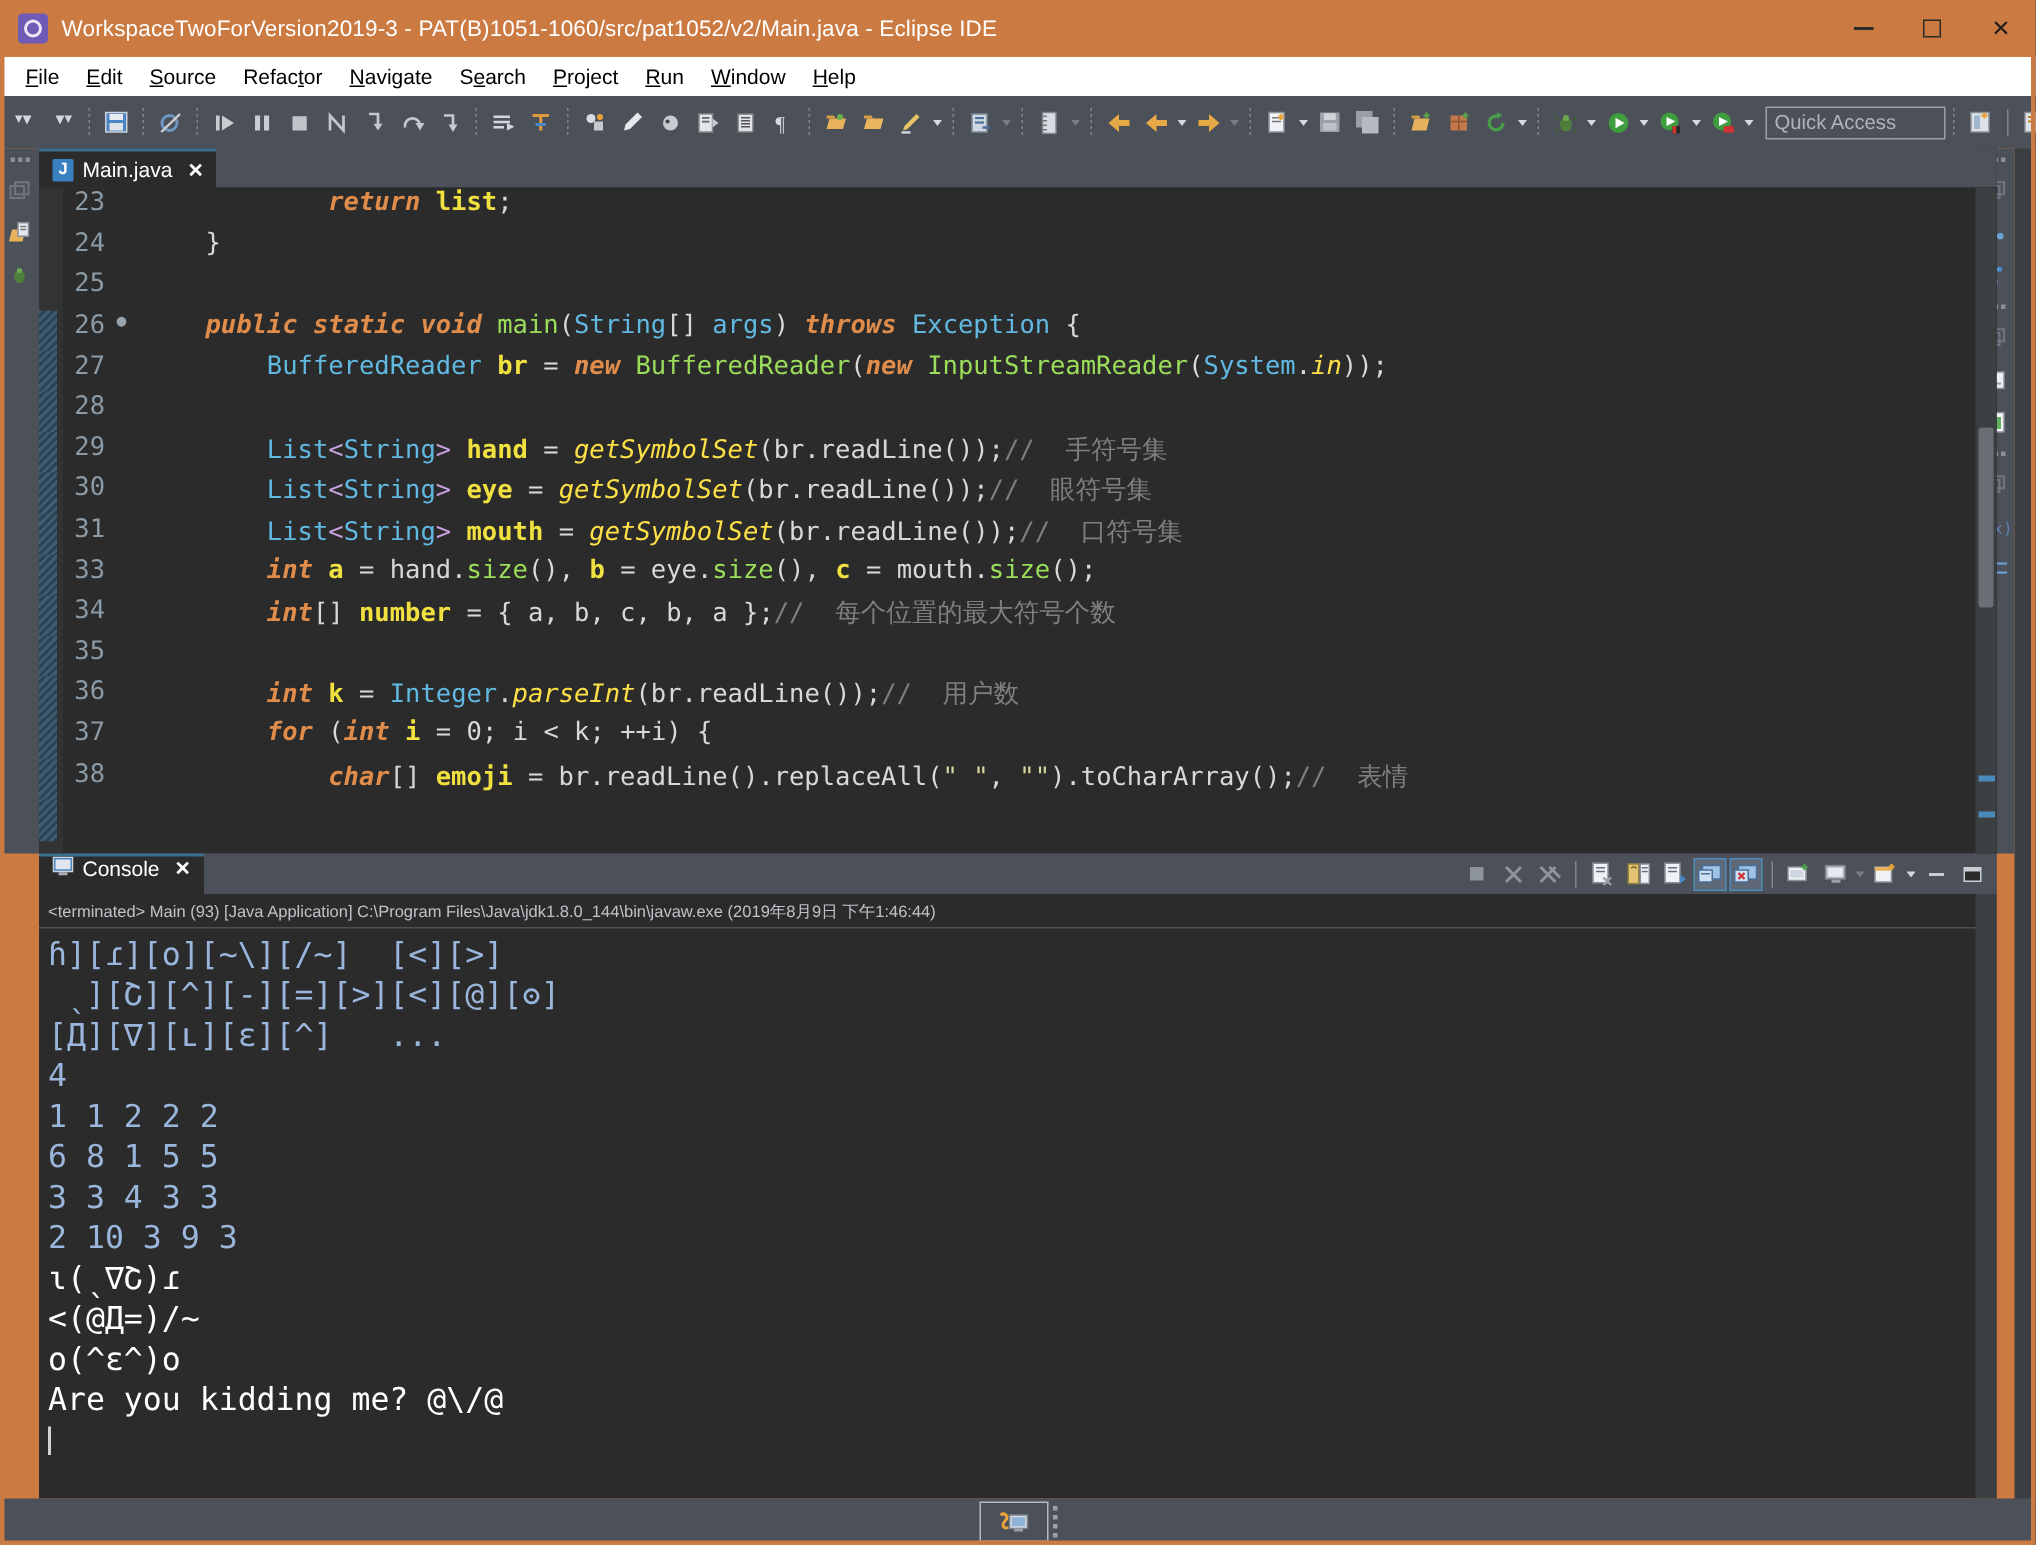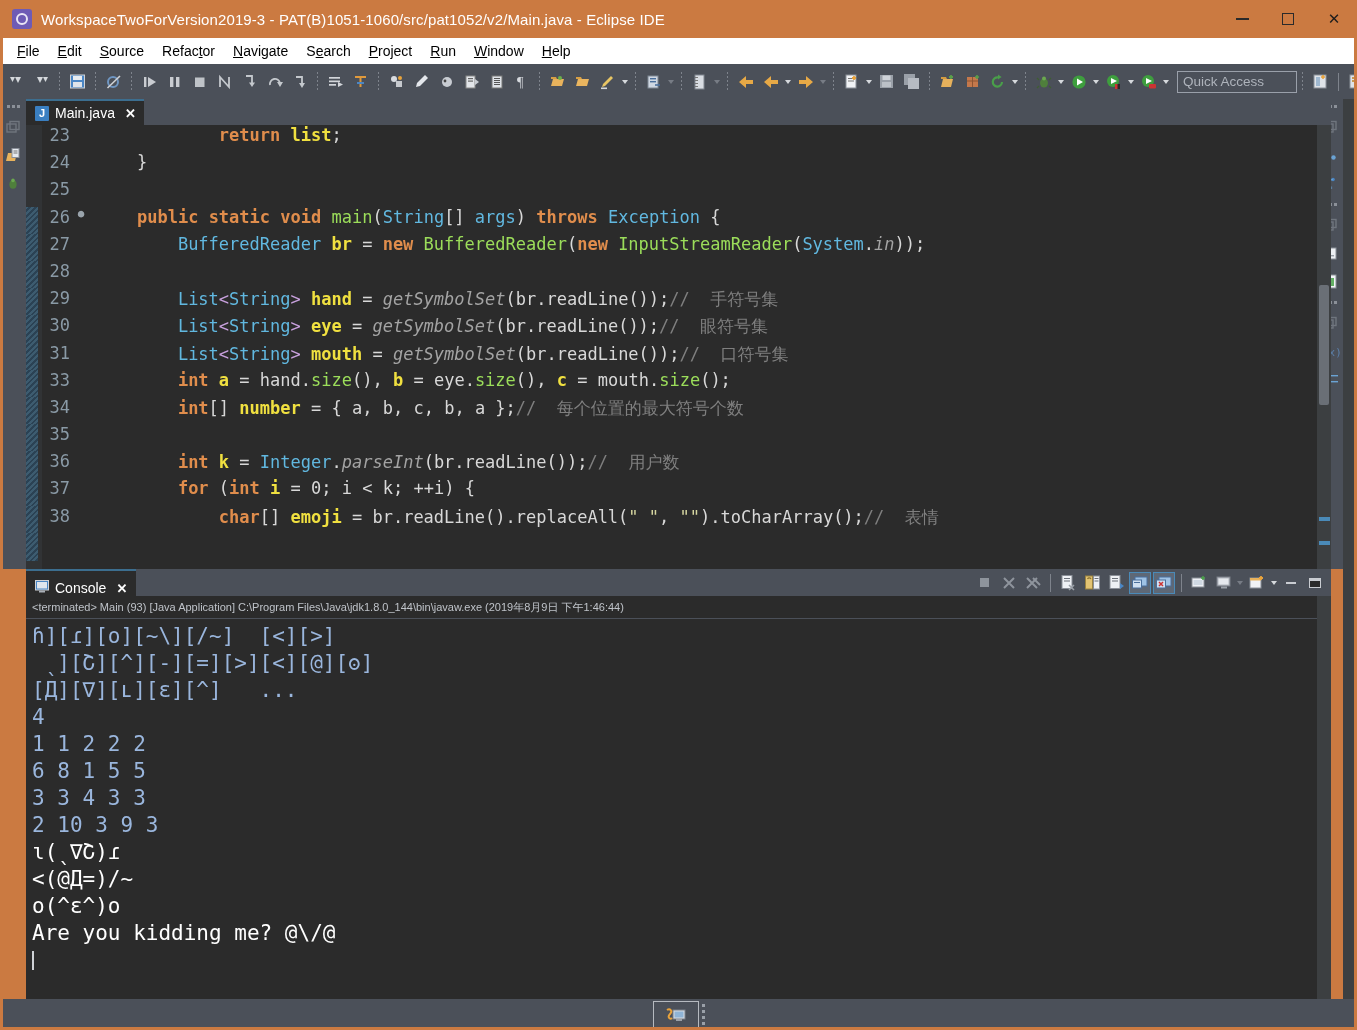--- a/index.html
+++ b/index.html
@@ -78,39 +78,39 @@
 
   .codearea{position:relative;height:444px;background:#2b2b2b;overflow:hidden;}
   .marker-col{position:absolute;left:0;top:0;width:16px;height:444px;background:#313335;}
   .gutter-sel{position:absolute;left:0;width:12px;height:28px;
     background:repeating-linear-gradient(135deg,#3d5c70 0 2px,#2b4254 2px 4px);}
   .code-lines{position:absolute;left:0;top:0;font-family:"DejaVu Sans Mono", monospace;font-size:17px;}
   .cl{height:27.2px;display:flex;align-items:flex-start;white-space:pre;}
   .ln{display:inline-block;width:44px;text-align:right;color:#8a9aa6;font-size:17px;padding-right:4px;flex:none;}
   .fold{display:inline-block;width:14px;text-align:center;color:#9aa4ac;font-size:11px;flex:none;}
   .codetext{padding-left:8px;}
-  .k{color:#e08d4c;font-weight:bold;}      
+  .k{color:#e08d4c;font-weight:bold;font-style:italic;}      
   .t{color:#61b8e0;}                        
   .t2{color:#9bdd5a;}                       
   .v{color:#f0e040;font-weight:bold;}       
   .m{color:#9bdd5a;}                        
-  .mi{color:#a3a3a3;font-style:italic;}     
+  .mi{color:#fde047;font-style:italic;}     
   .s{color:#c8a0dd;}                        
   .c{color:#7f7f7f;}                        
   .st{color:#d6d6a0;}                       
   .p{color:#d8d8d8;}
 
   .vscroll{position:absolute;right:0;top:0;width:14px;height:444px;background:#3c3f41;}
   .vthumb{position:absolute;right:2px;top:160px;width:10px;height:120px;background:#6a6f76;border-radius:2px;}
   .ovr{position:absolute;right:1px;width:11px;height:4px;background:#4a8ab8;}
 
   
   .console-wrap{position:absolute;left:26px;top:569px;width:1305px;height:430px;background:#2b2b2b;}
   .ctabstrip{height:27px;background:#4b5059;display:flex;align-items:center;position:relative;}
-  .ctab{height:27px;background:#2b2b2b;display:flex;align-items:flex-end;padding:0 9px;gap:6px;
+  .ctab{height:27px;background:#2b2b2b;display:flex;align-items:flex-start;padding:0 9px;gap:6px;
         border-top:2px solid #3c6e8f;box-sizing:border-box;}
   .ctab-label{font-size:14px;color:#fff;}
   .ctools{position:absolute;right:0;top:0;height:27px;display:flex;align-items:center;padding-right:4px;}
   .ct{width:22px;height:22px;display:flex;align-items:center;justify-content:center;margin:0 1px;flex:none;}
   .ct.active{background:#5e6876;border:1px solid #4a8ab8;box-sizing:border-box;}
   .csep{width:1px;height:18px;background:#7e838c;margin:0 5px;flex:none;}
   .cterm{
     height:22px;display:flex;align-items:center;padding-left:6px;
     font-size:11px;color:#bfc3c9;border-bottom:1px solid #4b5059;white-space:nowrap;
   }

